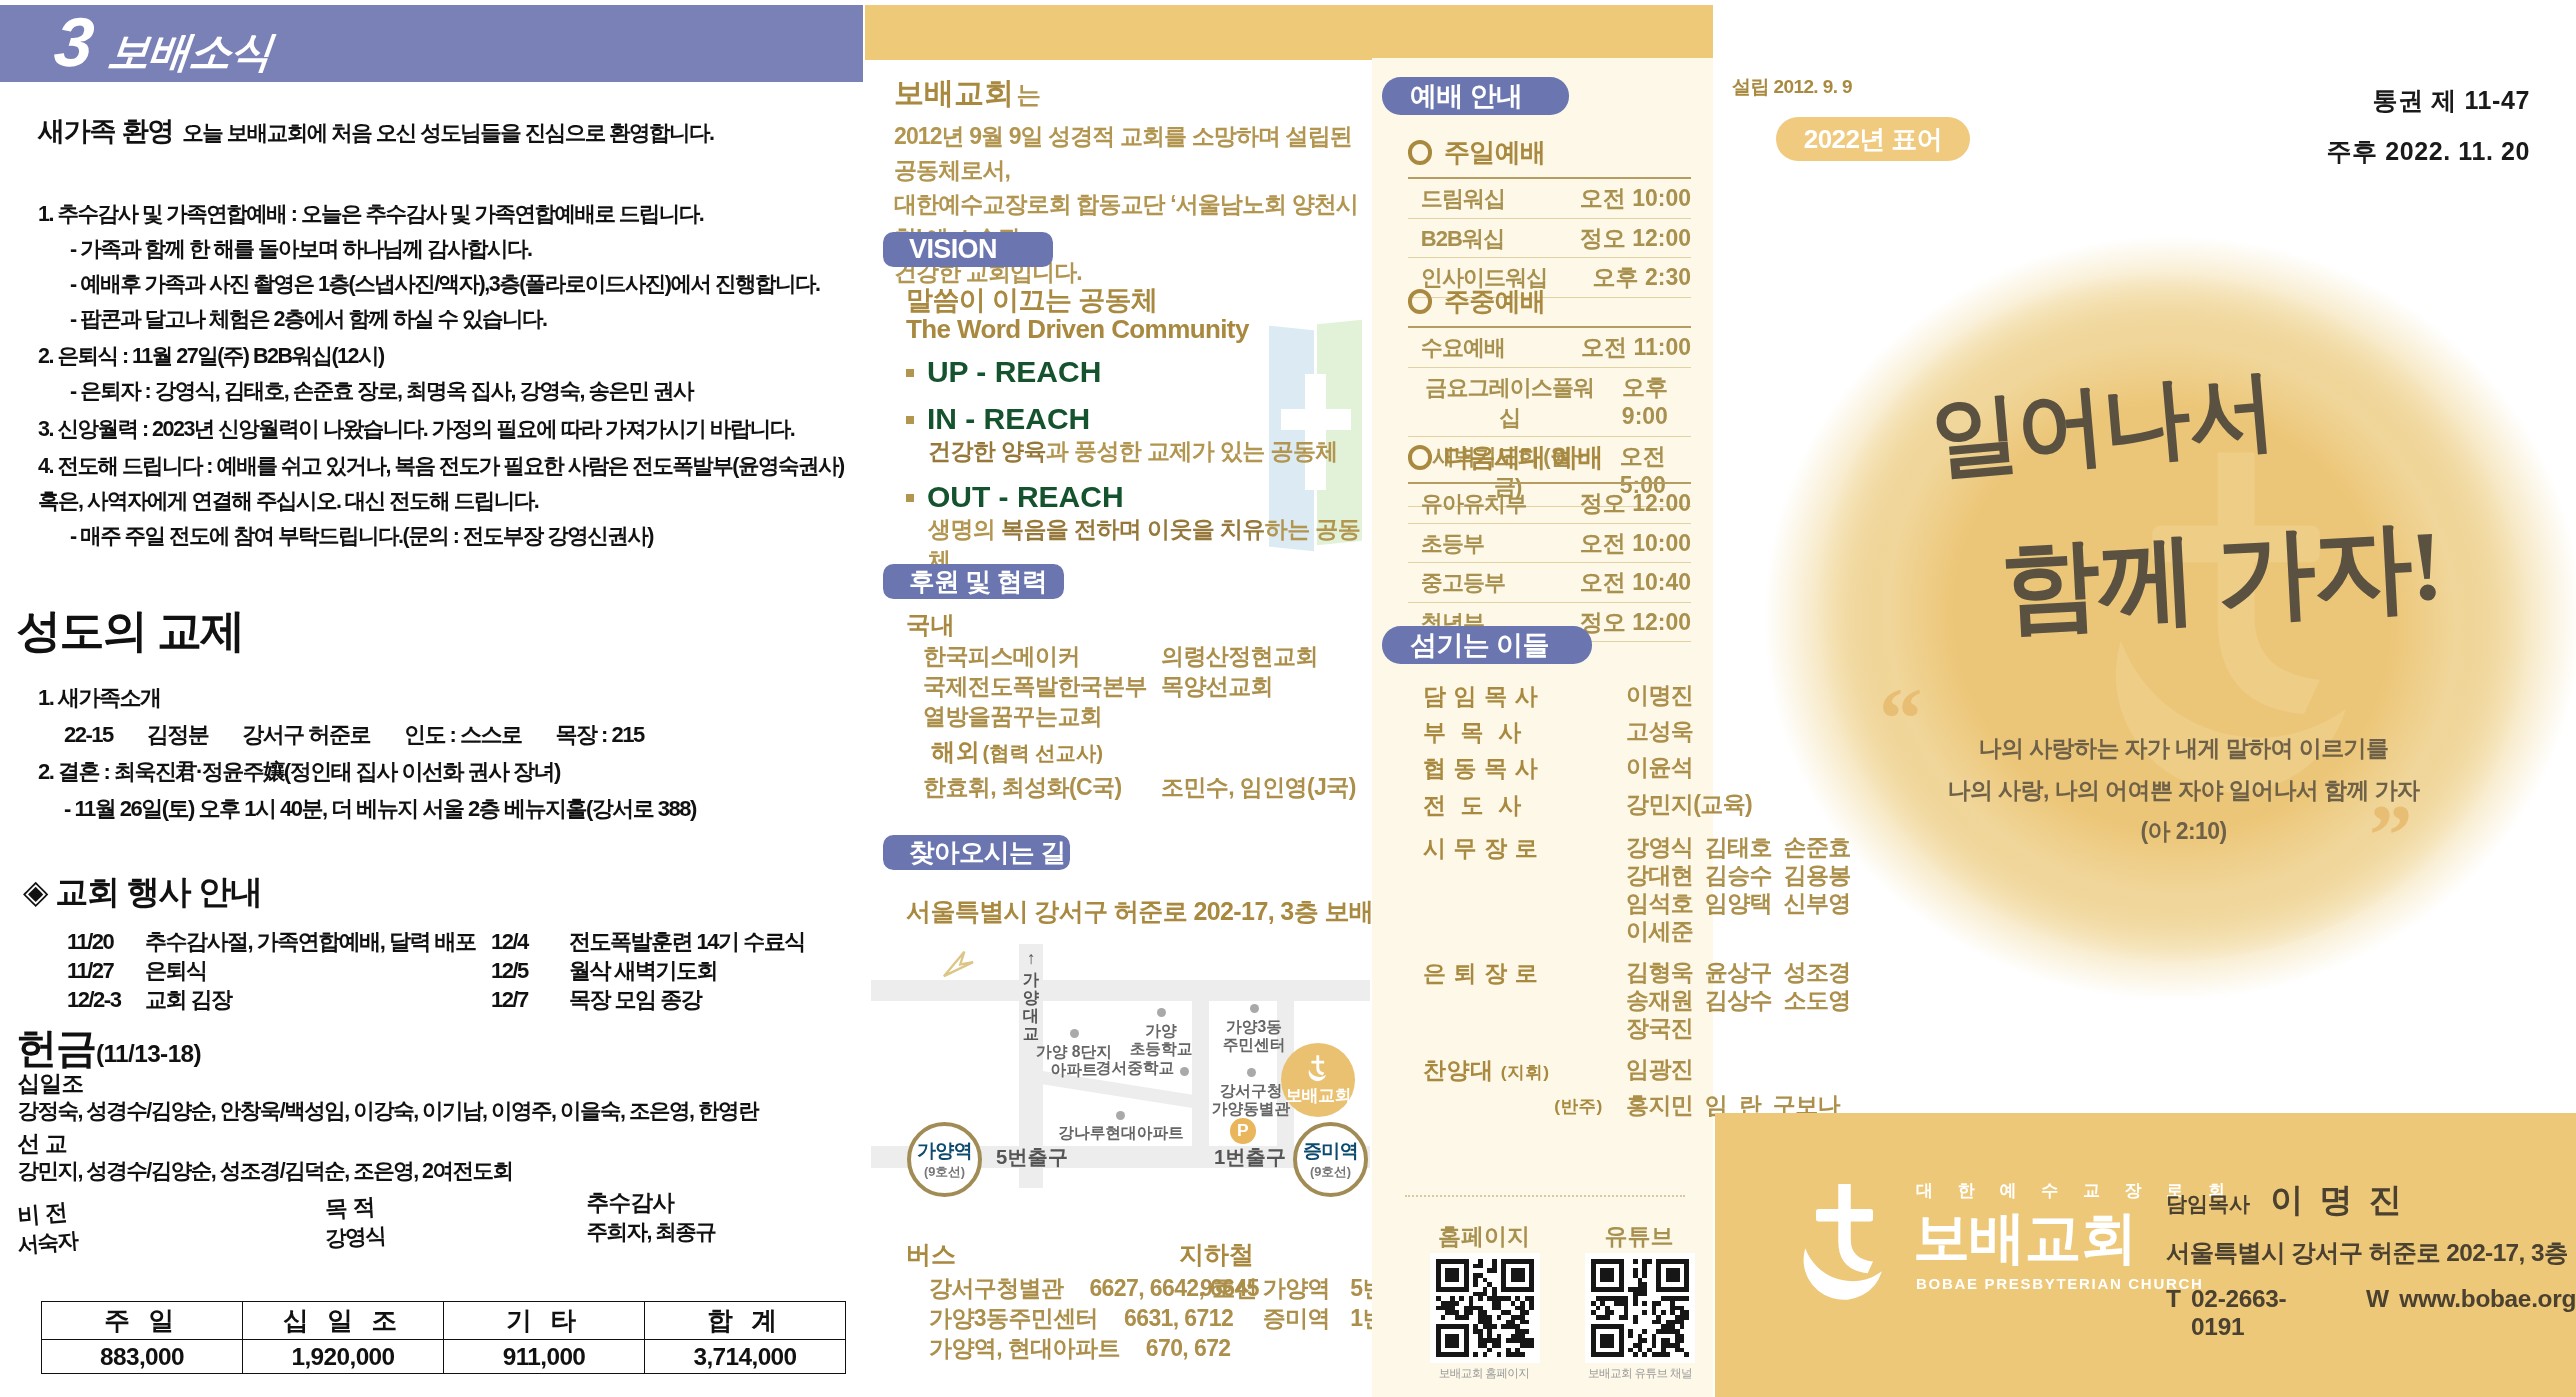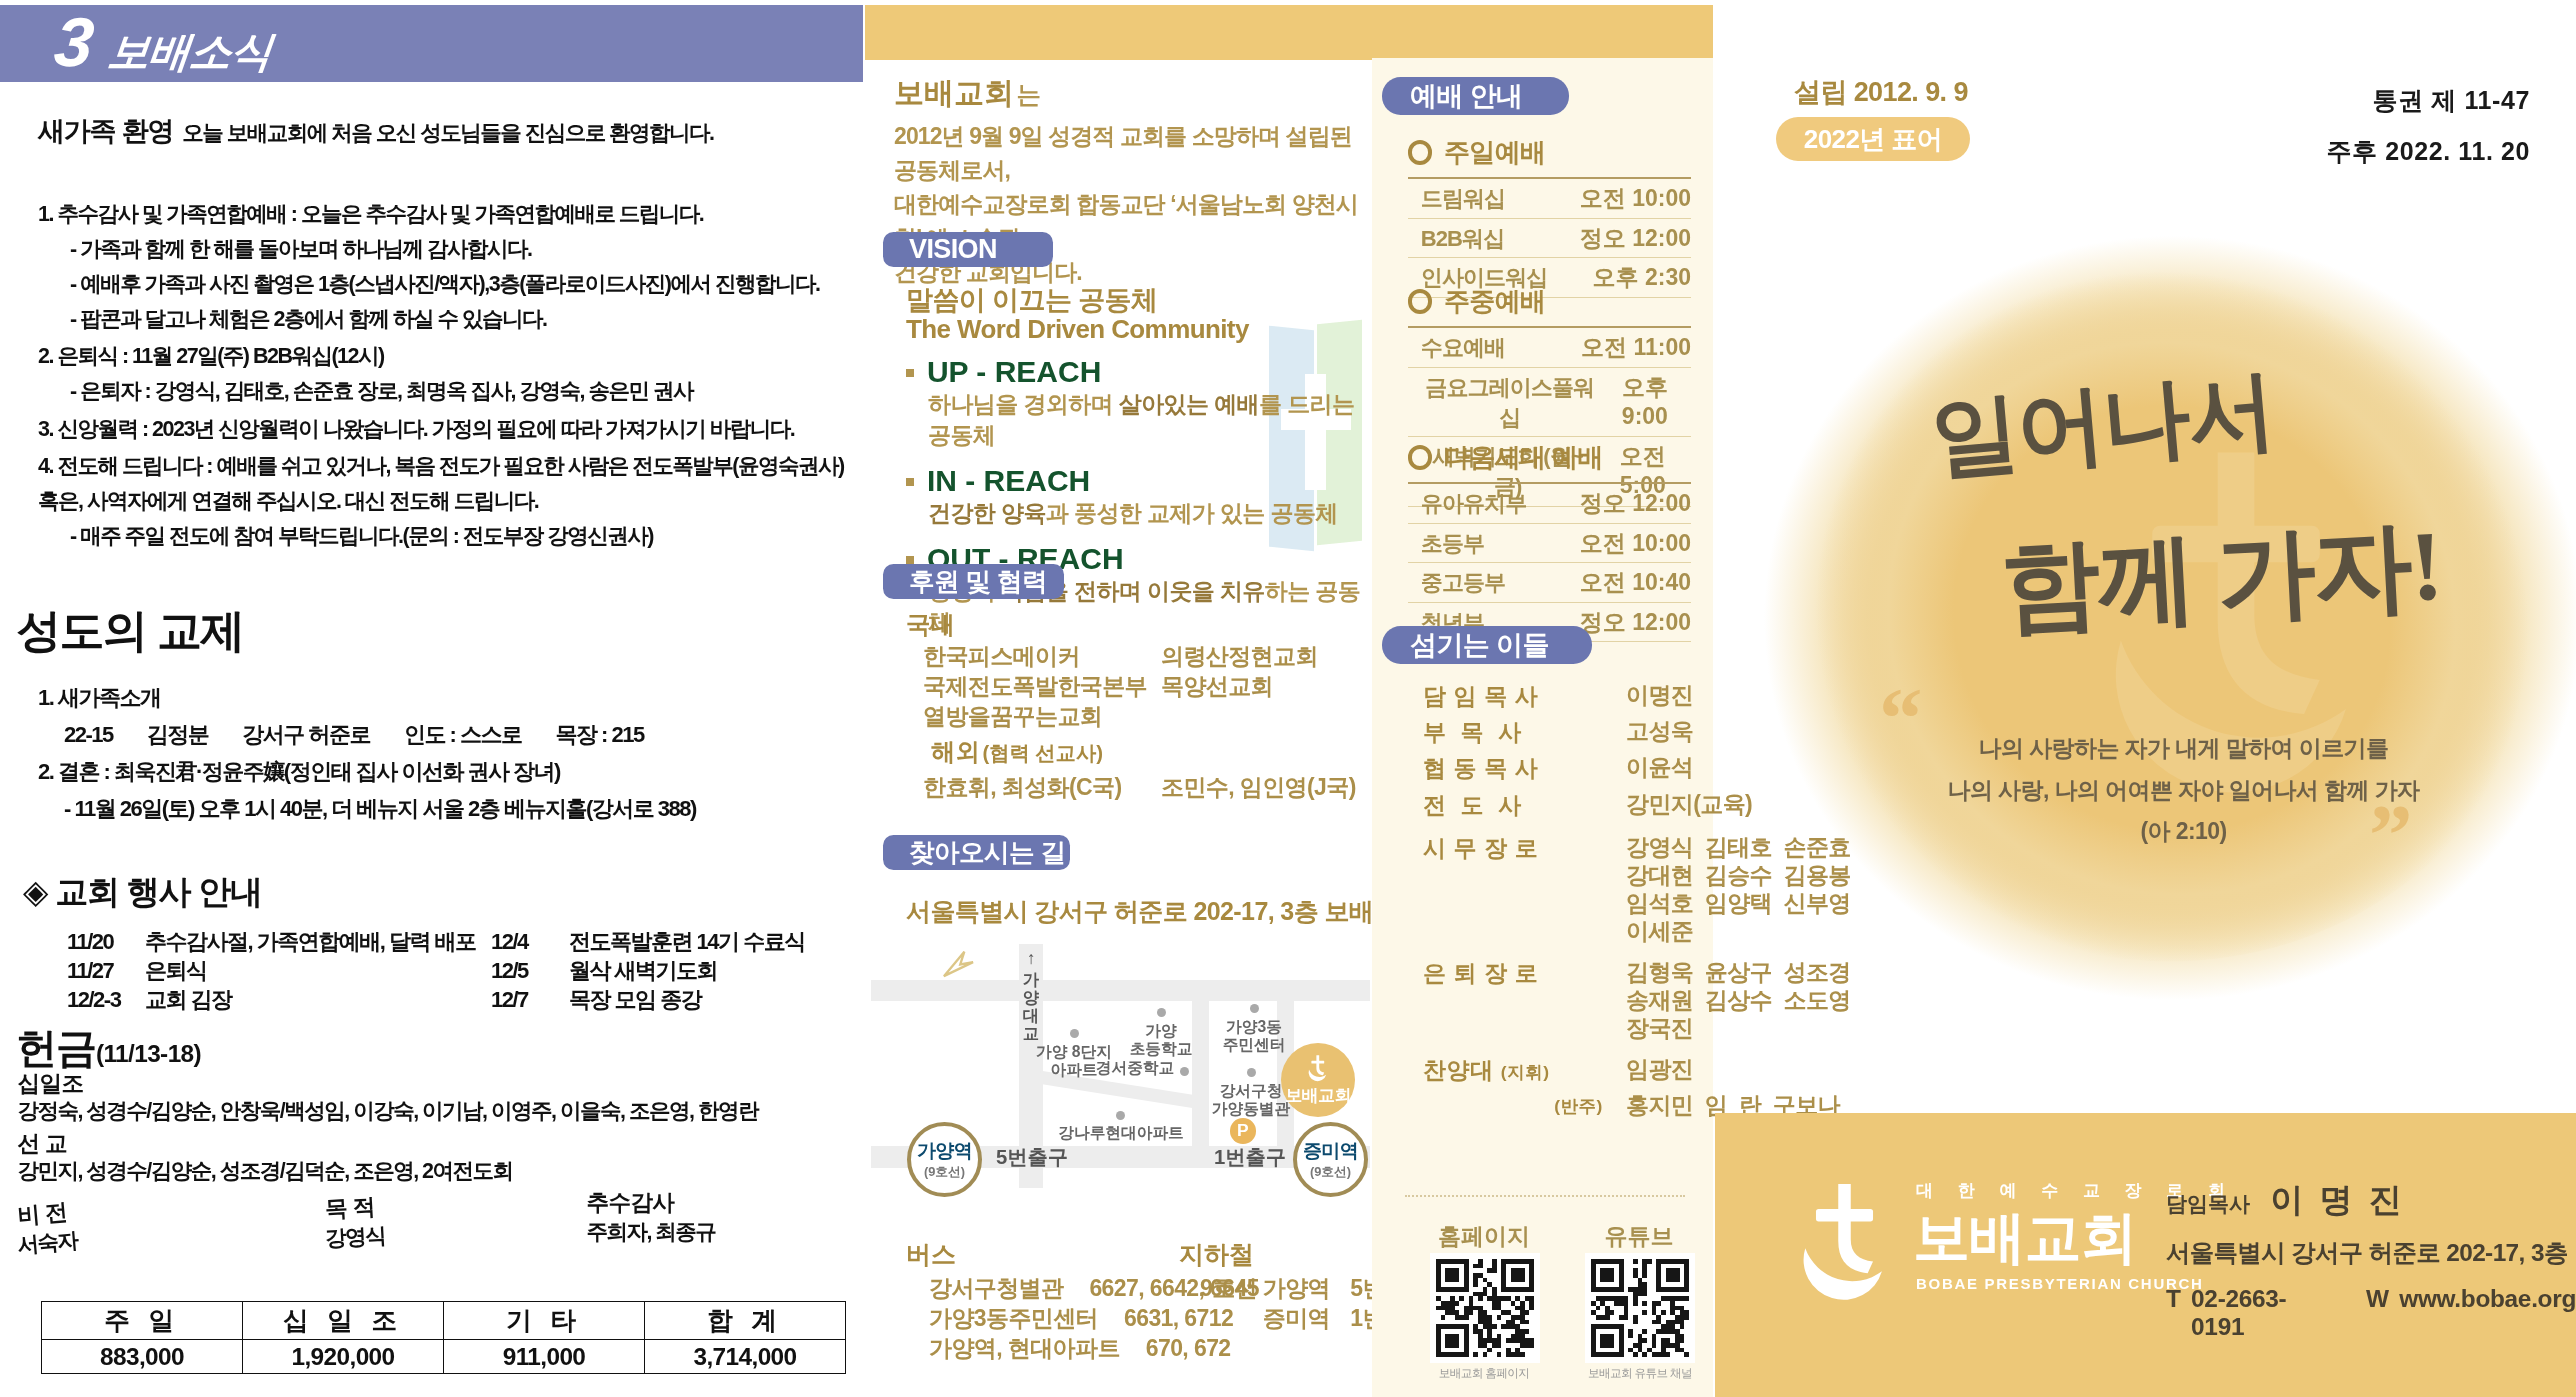--- a/index.html
+++ b/index.html
@@ -82,21 +82,21 @@
   .wrow .wt{font-size:23px;font-weight:700;color:#a8904f;}
   .srvrow{display:grid;grid-template-columns:203px auto;margin-bottom:5.2px;}
   .srvrow .ro{font-size:23px;font-weight:700;color:#a8893f;white-space:pre;letter-spacing:0.6px;}
   .srvrow .na{font-size:23px;font-weight:700;color:#ab8f4a;white-space:pre;line-height:28px;letter-spacing:-0.6px;}
   .srvrow .sm{font-size:17.4px;color:#a8893f;font-weight:700;}
   .dotline{border-top:2.3px dotted #d8c9a0;}
   .qrlbl{font-size:23px;font-weight:700;color:#a8904f;text-align:center;}
   .qrbox{background:#fff;padding:5.8px;}
   .qrcap{font-size:11.6px;color:#999;text-align:center;letter-spacing:-0.6px;}
   
-  .estab{left:1794px;top:74px;font-size:27px;font-weight:700;color:#a8893f;letter-spacing:-0.6px;}
+  .estab{left:1732px;top:74px;font-size:19px;font-weight:700;color:#a8893f;letter-spacing:-0.6px;}
   .badge{left:1776px;top:117px;width:194px;height:44px;background:#f0ca7e;border-radius:22px;color:#fff;font-size:26px;font-weight:700;display:flex;align-items:center;justify-content:center;letter-spacing:-0.6px;}
   .issue{left:2120px;top:86px;width:410px;text-align:right;font-size:25px;color:#1a1a1a;font-weight:600;letter-spacing:0.6px;line-height:29px;}
   .issue .l2{margin-top:22px;}
   .blob{left:1760px;top:232px;width:825px;height:772px;background:radial-gradient(50% 50% at 50% 50%,#ecc678 57%,#efd395 73%,#f7e9c6 86%,rgba(253,248,233,0) 99%);border-radius:50%;}
   .blob2{left:1806px;top:267px;width:732px;height:703px;background:radial-gradient(50% 50% at 50% 50%,#ecc678 60%,#f0d69a 78%,rgba(249,236,201,0) 98%);border-radius:48% 52% 55% 45%/52% 46% 54% 48%;transform:rotate(25deg);}
   .callig{font-weight:800;color:#5a5140;text-align:center;letter-spacing:-2.3px;font-family:"Liberation Serif","DejaVu Serif",serif;}
   .c1{left:1876px;top:365px;width:453px;font-size:88px;transform:rotate(-5deg);}
   .c2{left:1945px;top:511px;width:552px;font-size:99px;transform:rotate(-3deg);}
   .quote{font-family:"Liberation Serif","DejaVu Serif",serif;font-size:87px;color:#e7be74;font-weight:700;}
   .verse{text-align:center;font-size:23px;font-weight:600;color:#6e6148;letter-spacing:-0.6px;}
@@ -252,21 +252,20 @@
     <div>건강한 교회입니다.</div>
   </div>
 
   <div class="abs pill" style="left:883px;top:232px;width:170px;height:35px;font-size:27px;">VISION</div>
   <div class="abs goldb" style="left:906px;top:282px;font-size:27px;letter-spacing:-0.6px;">말씀이 이끄는 공동체</div>
   <div class="abs goldb" style="left:906px;top:314px;font-size:26px;letter-spacing:-0.6px;">The Word Driven Community</div>
 
   <div class="abs vpoint" style="left:906px;top:355px;width:476px;">
     <div style="margin-bottom:12.8px;">
       <div class="pt"><span class="sq"></span><span>UP - REACH</span></div>
-      <div class="ds"><span>하나님을 경외하며 </span><b>살아있는 예배</b><span>를 드리는 공동체</span></div>
     </div>
     <div style="margin-bottom:12.8px;">
       <div class="pt"><span class="sq"></span><span>IN - REACH</span></div>
       <div class="ds"><span></span><b>건강한 양육</b><span>과 풍성한 교제가 있는 공동체</span></div>
     </div>
     <div>
       <div class="pt"><span class="sq"></span><span>OUT - REACH</span></div>
       <div class="ds"><span>생명의 </span><b>복음을 전하며 이웃을 치유</b><span>하는 공동체</span></div>
     </div>
   </div>

